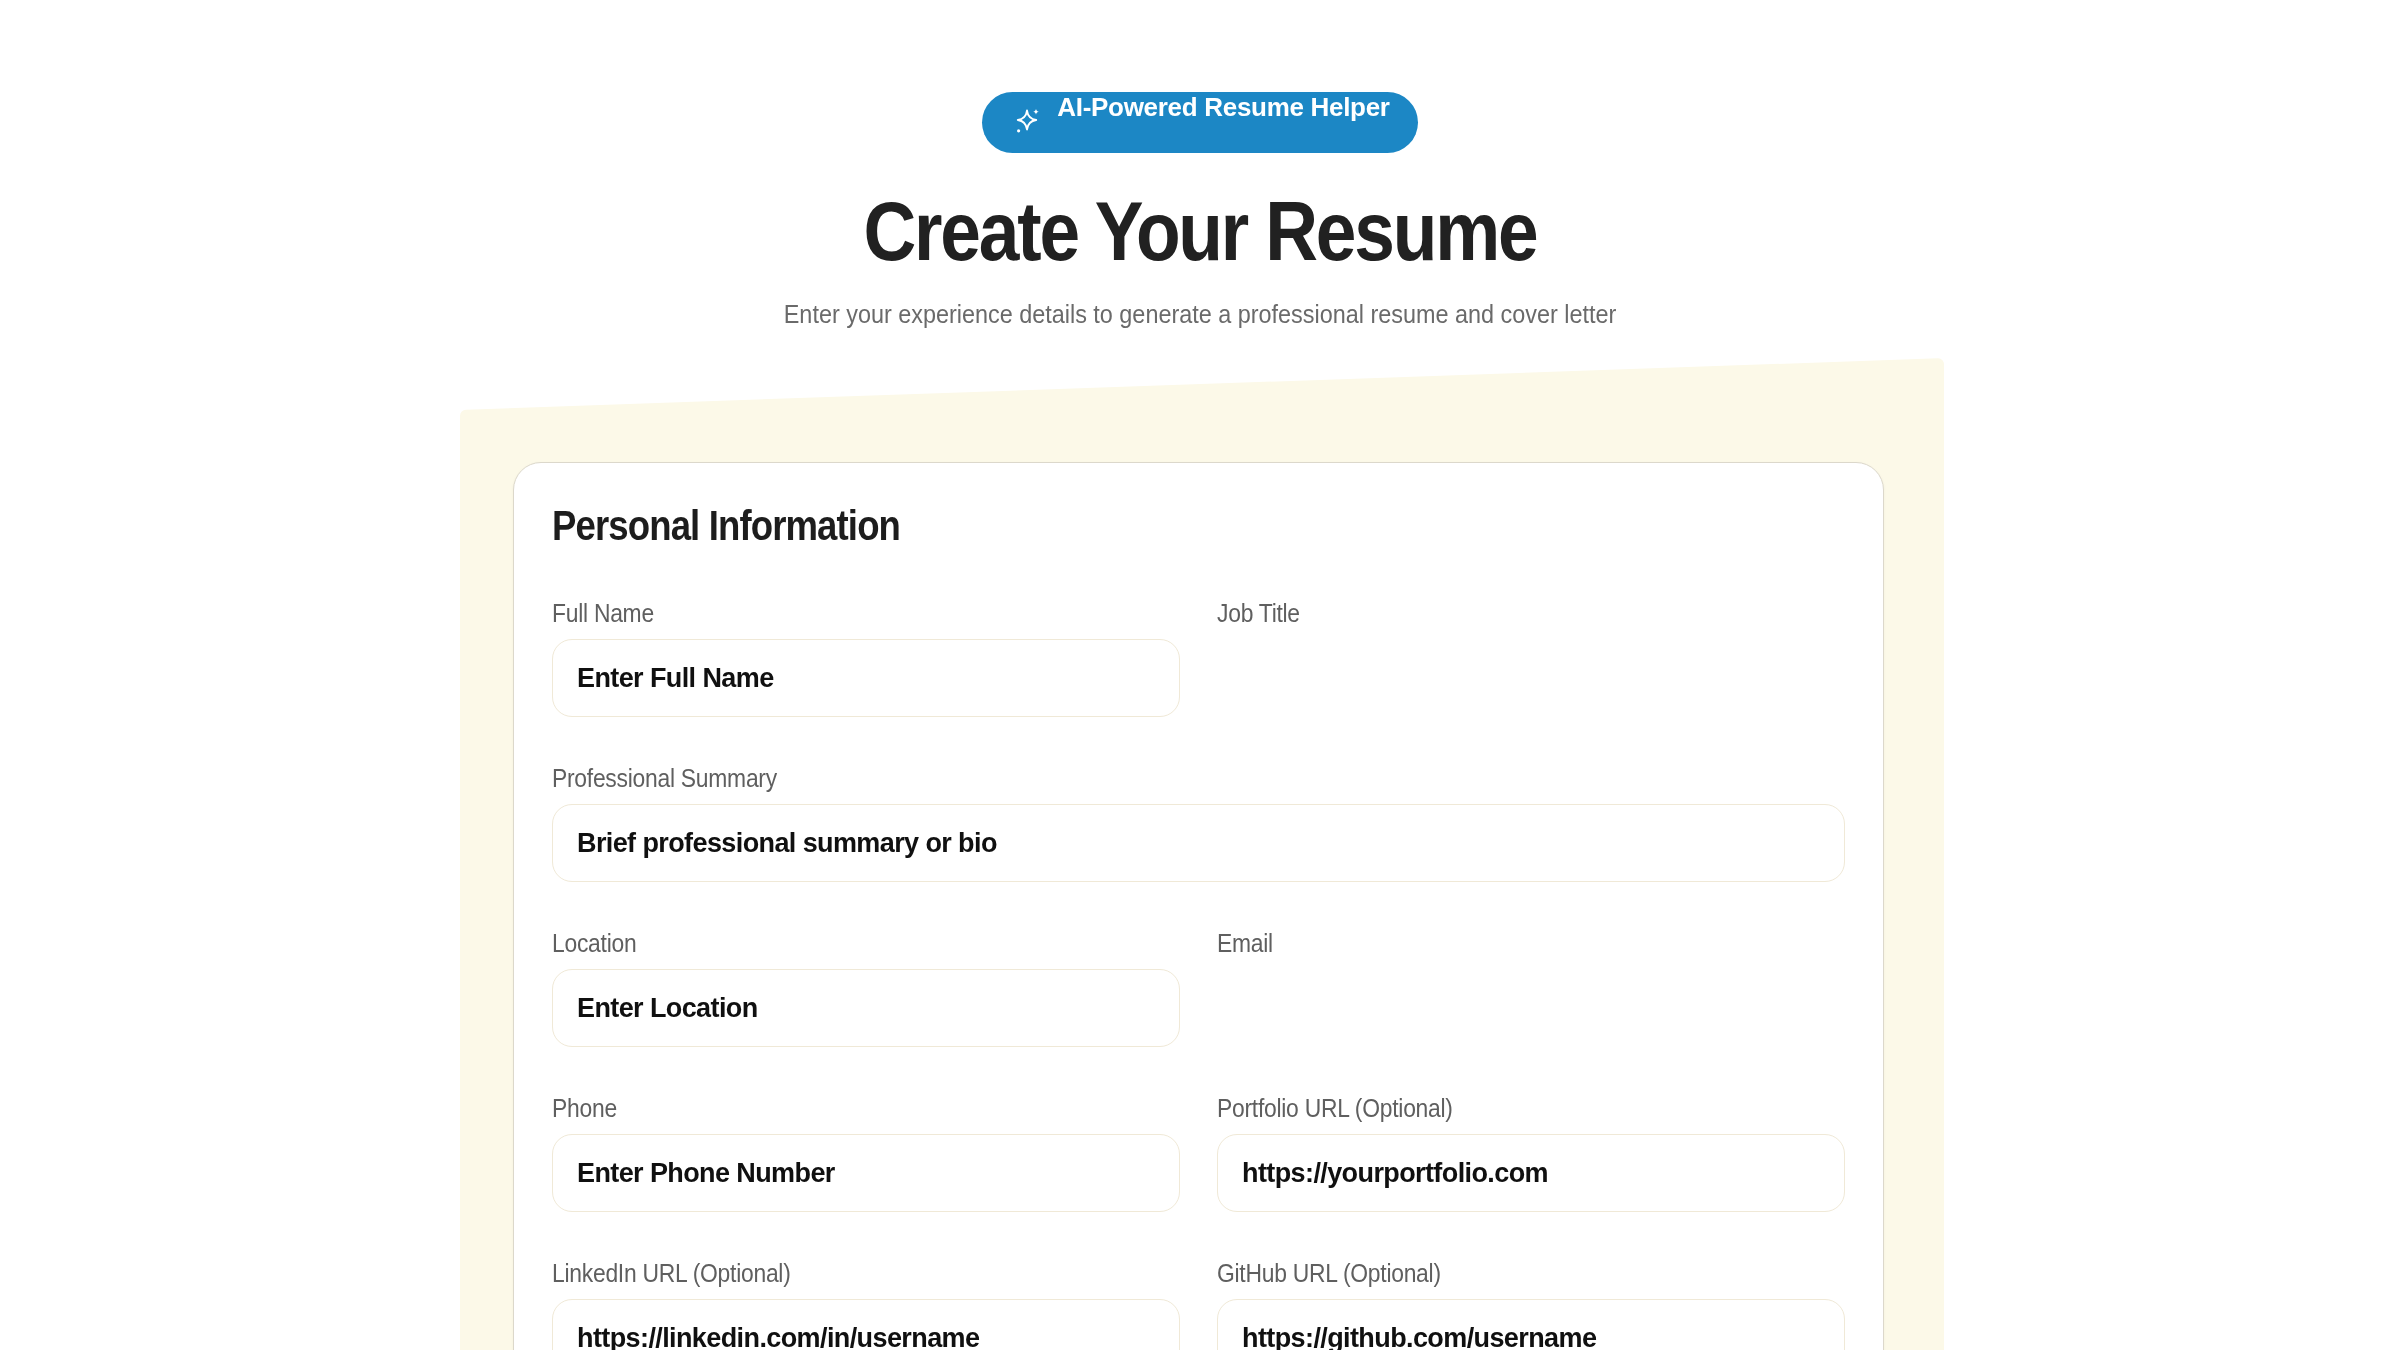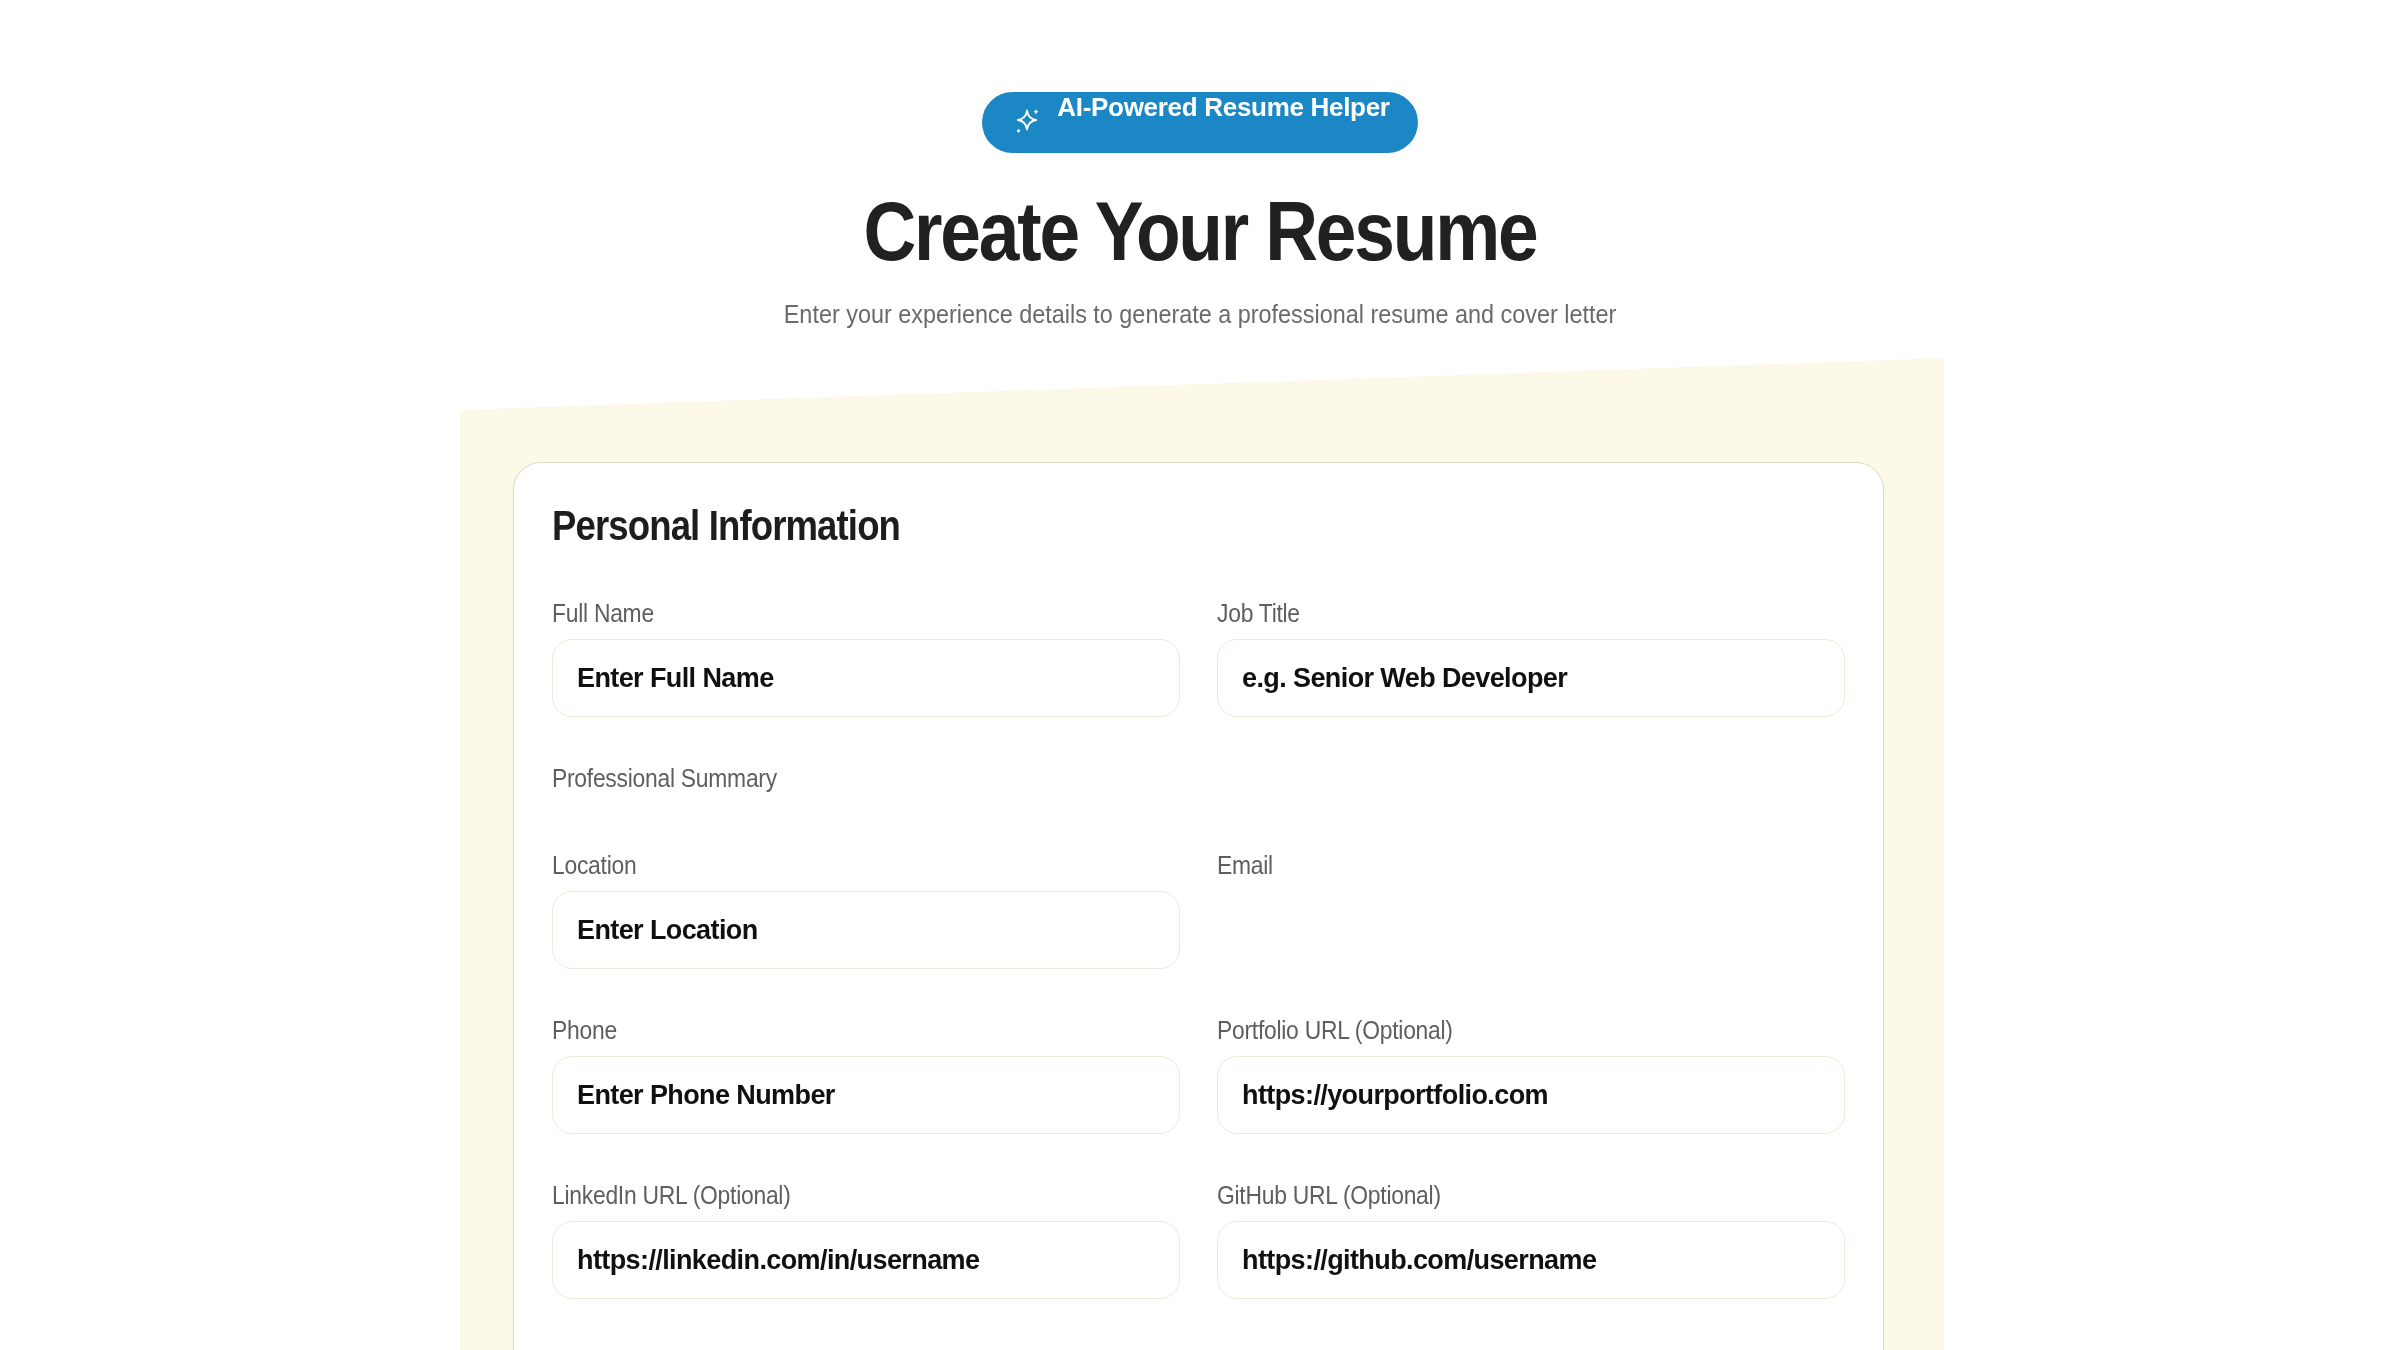--- a/index.html
+++ b/index.html
@@ -153,24 +153,24 @@
 
   <section class="card">
     <h2 class="section-title">Personal Information</h2>
     <div class="grid" id="fields">
         <div class="field half">
           <label class="field-label">Full Name</label>
           <input class="field-input" type="text" placeholder="Enter Full Name" style="">
         </div>
         <div class="field half">
           <label class="field-label">Job Title</label>
-          <input class="field-input" type="text" placeholder="e.g. Senior Web Developer" style="">
         </div>
         <div class="field full">
           <label class="field-label">Professional Summary</label>
+          <input class="field-input" type="text" placeholder="Brief professional summary or bio" style="">
         </div>
         <div class="field half">
           <label class="field-label">Location</label>
           <input class="field-input" type="text" placeholder="Enter Location" style="">
         </div>
         <div class="field half">
           <label class="field-label">Email</label>
         </div>
         <div class="field half">
           <label class="field-label">Phone</label>

